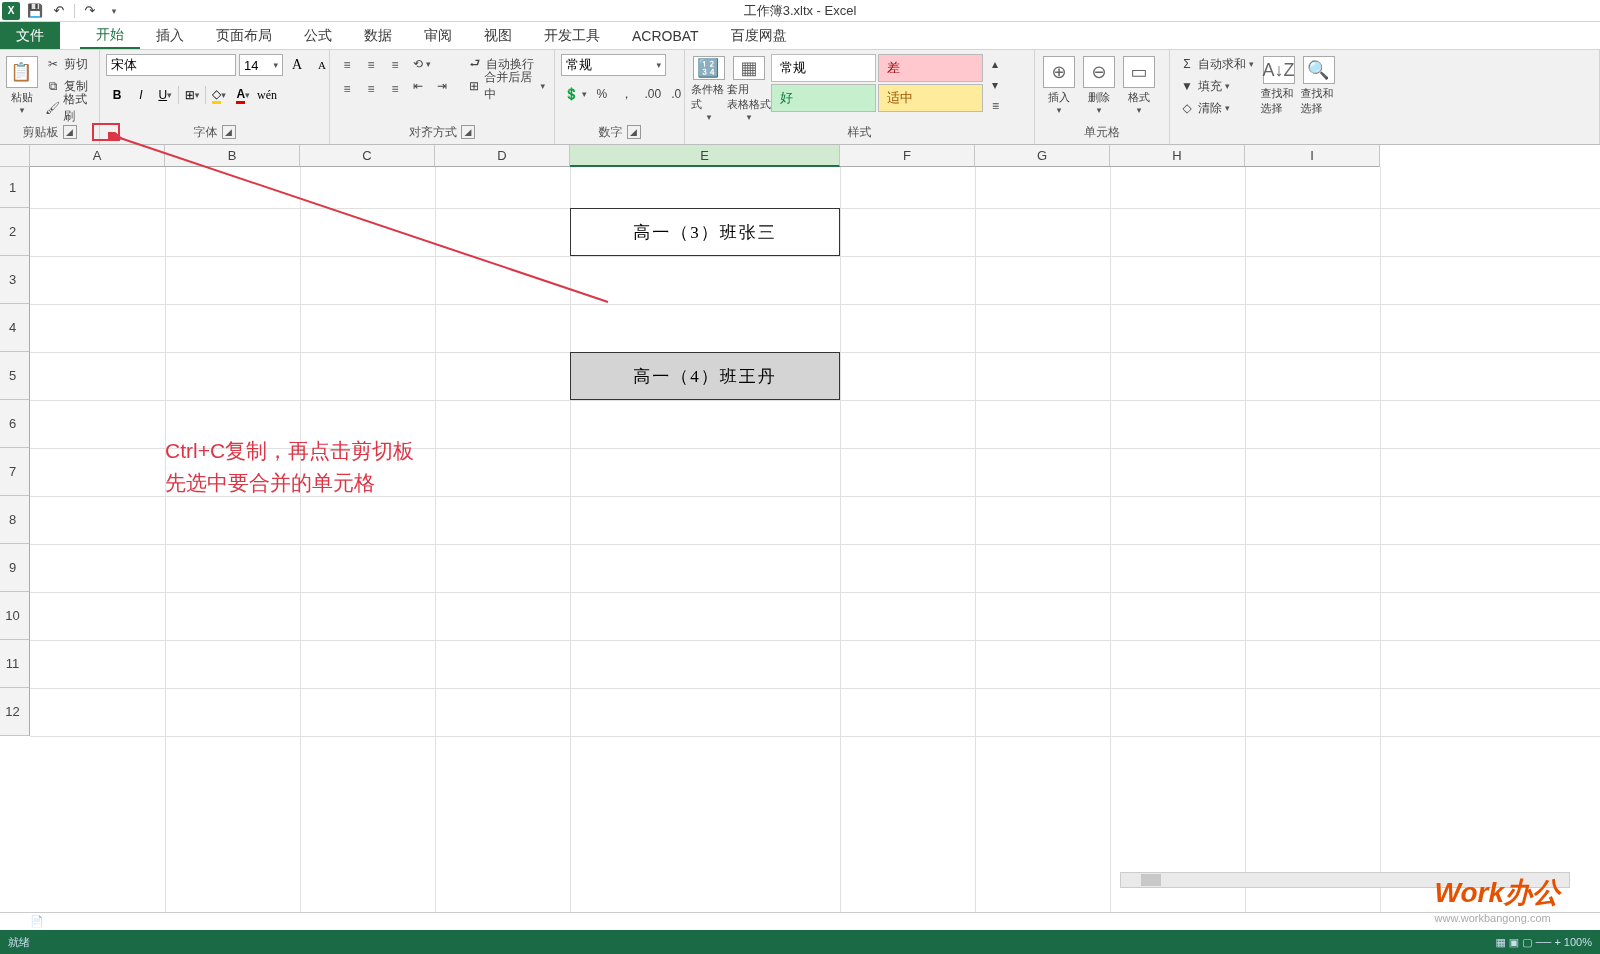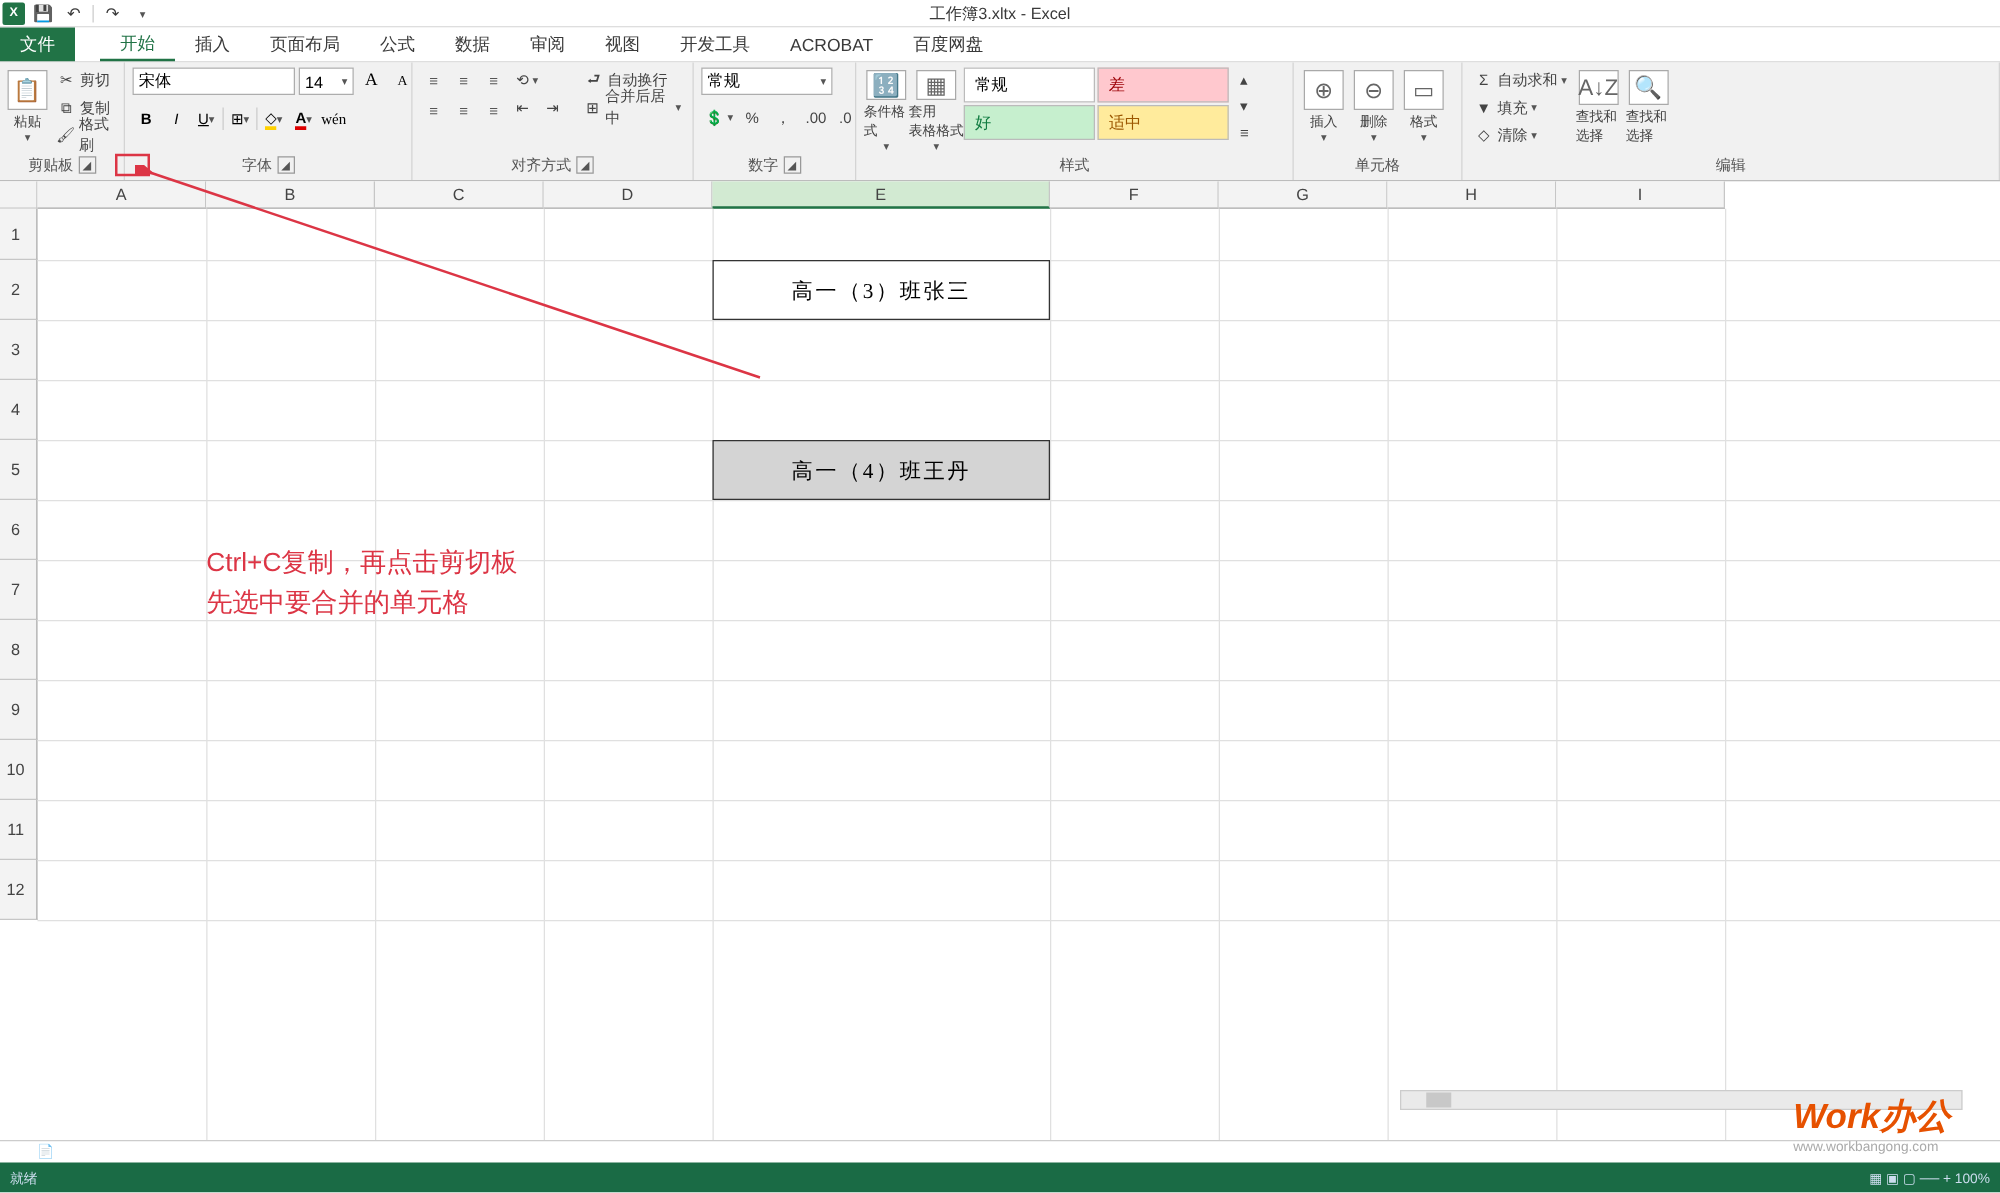--- a/index.html
+++ b/index.html
@@ -314,21 +314,20 @@
       </div>
       <div class="big-btn">
           <div class="big-icon">A↓Z</div>
           <span class="big-lbl">查找和选择</span>
         </div>
       <div class="big-btn">
           <div class="big-icon">🔍</div>
           <span class="big-lbl">查找和选择</span>
         </div>
     </div>
-    <div class="group-label">编辑</div>
   </div>
 </div>
 
 <div class="sheet">
   <div class="sel-all"></div>
   <div class="col-headers" id="colhdr">
       <div class="ch" style="width: 135px;">A</div>
       <div class="ch" style="width: 135px;">B</div>
       <div class="ch" style="width: 135px;">C</div>
       <div class="ch" style="width: 135px;">D</div>

